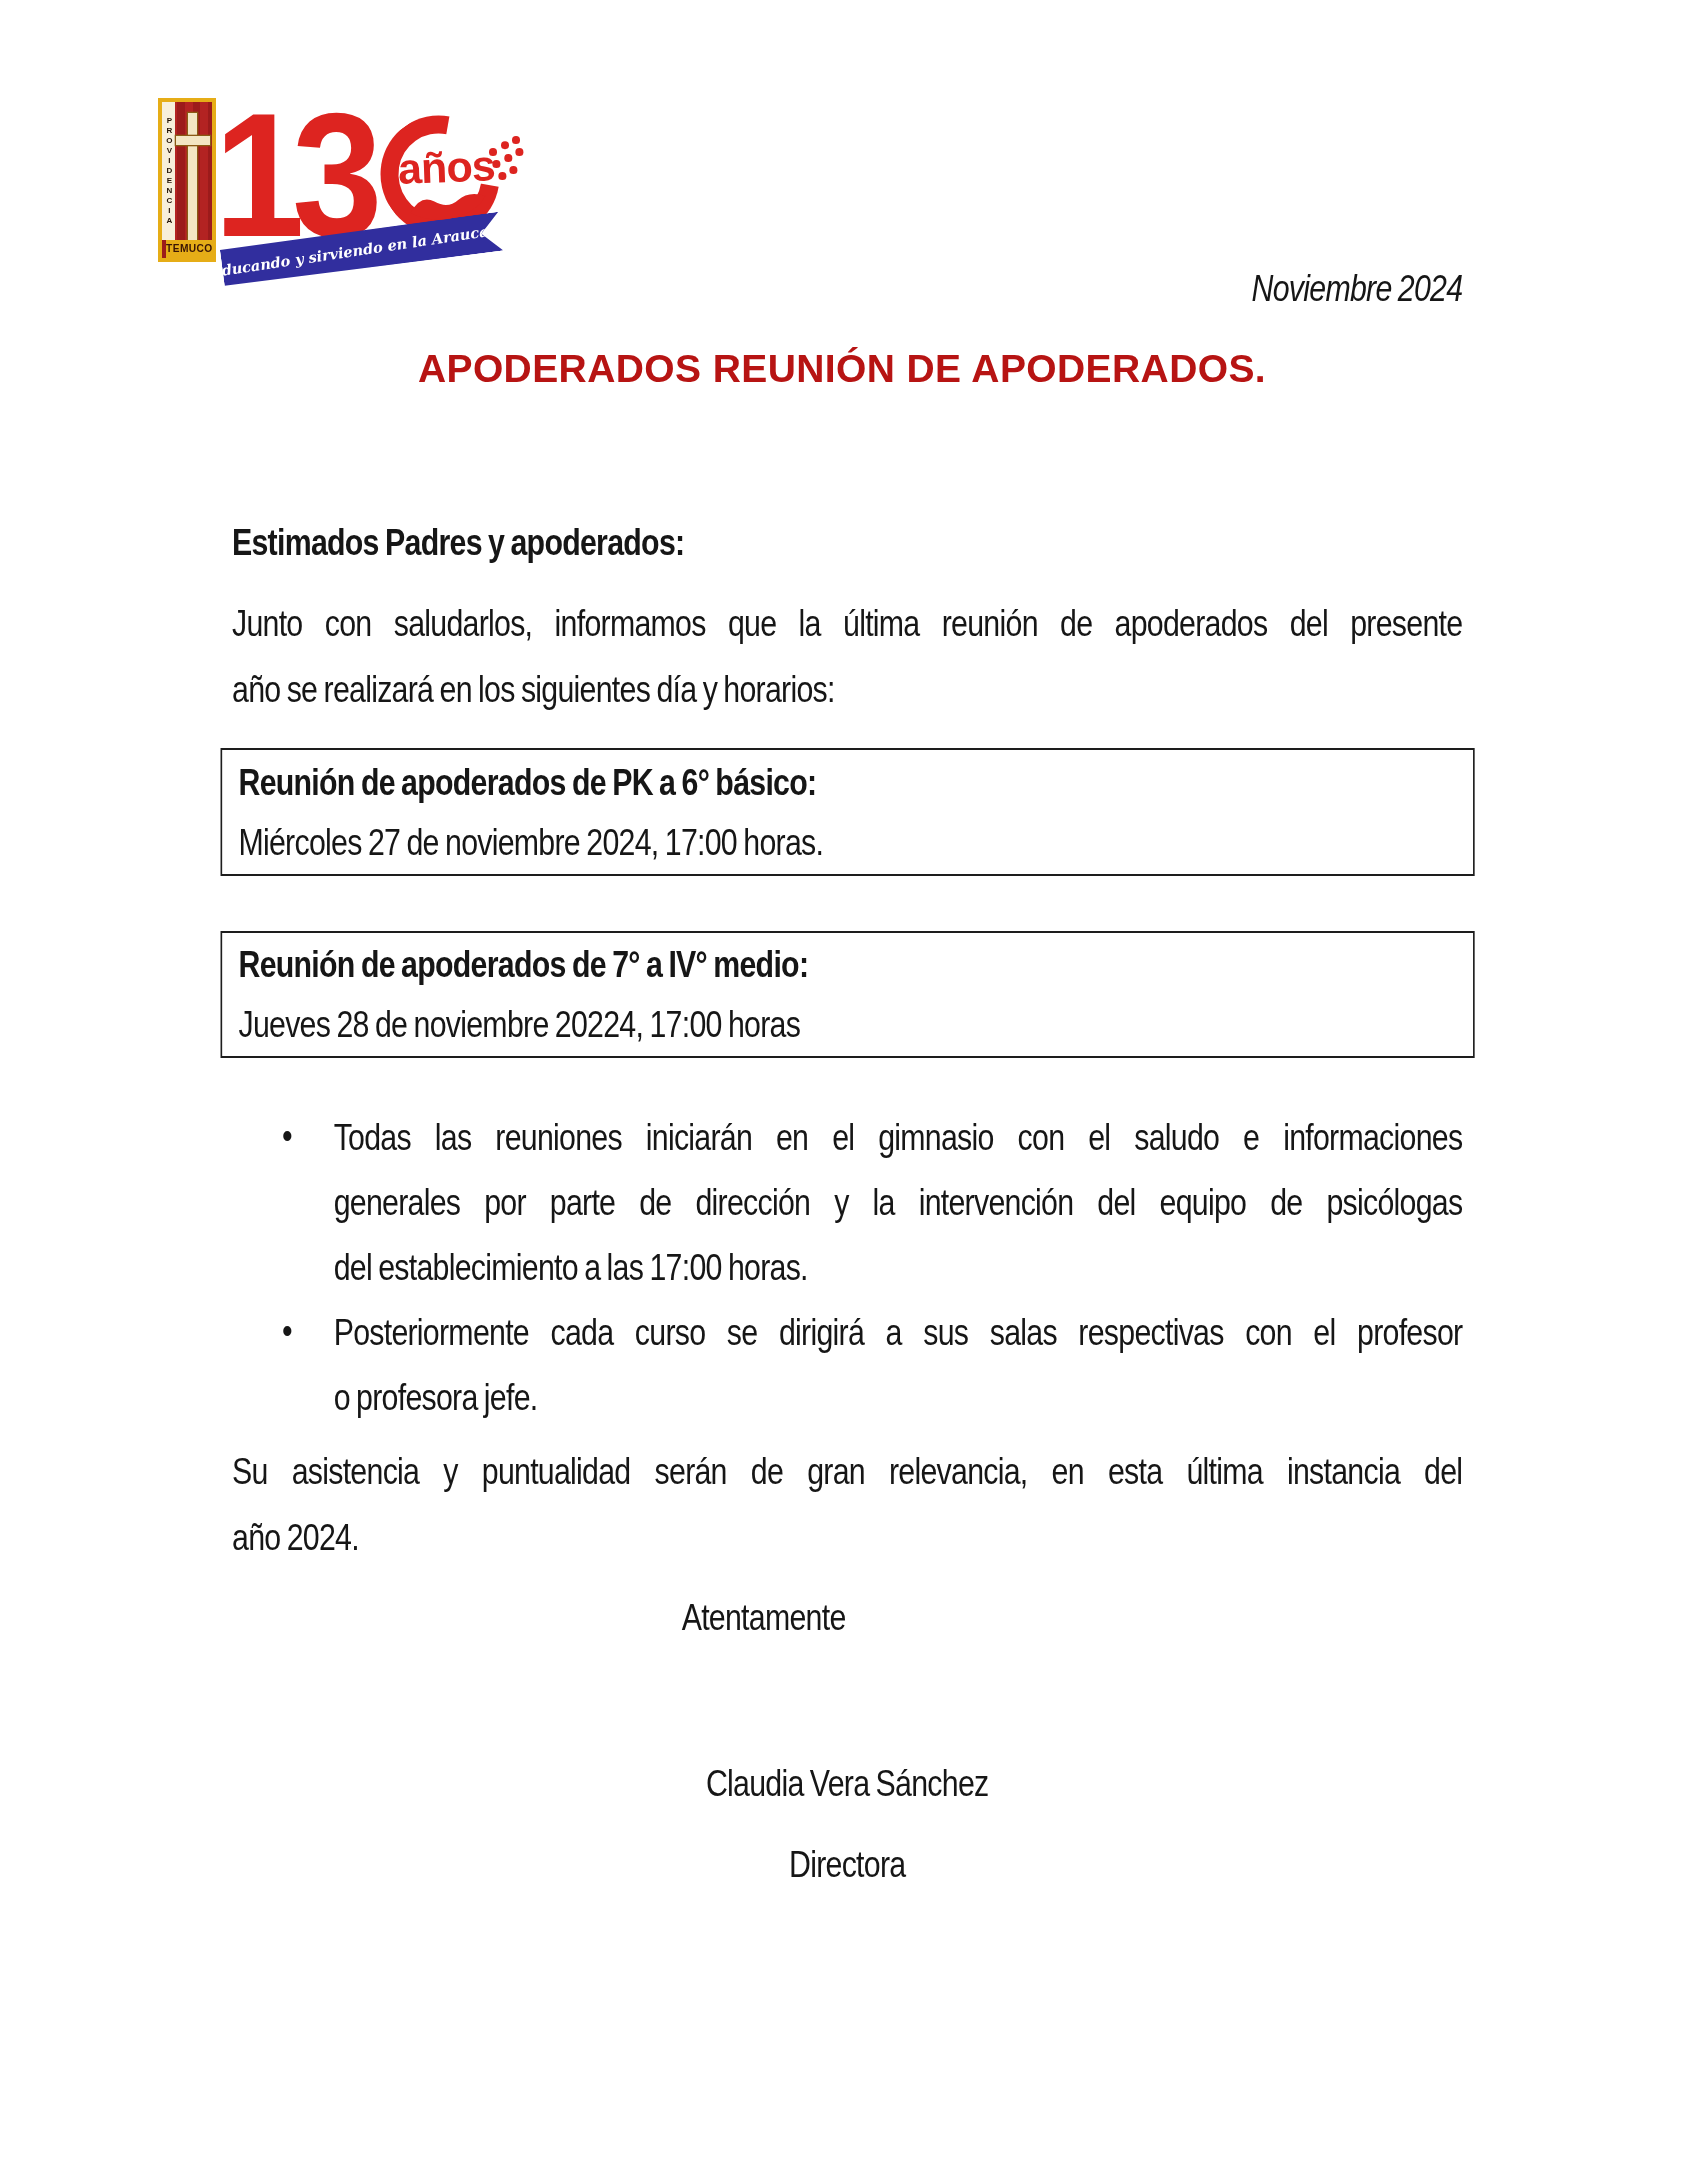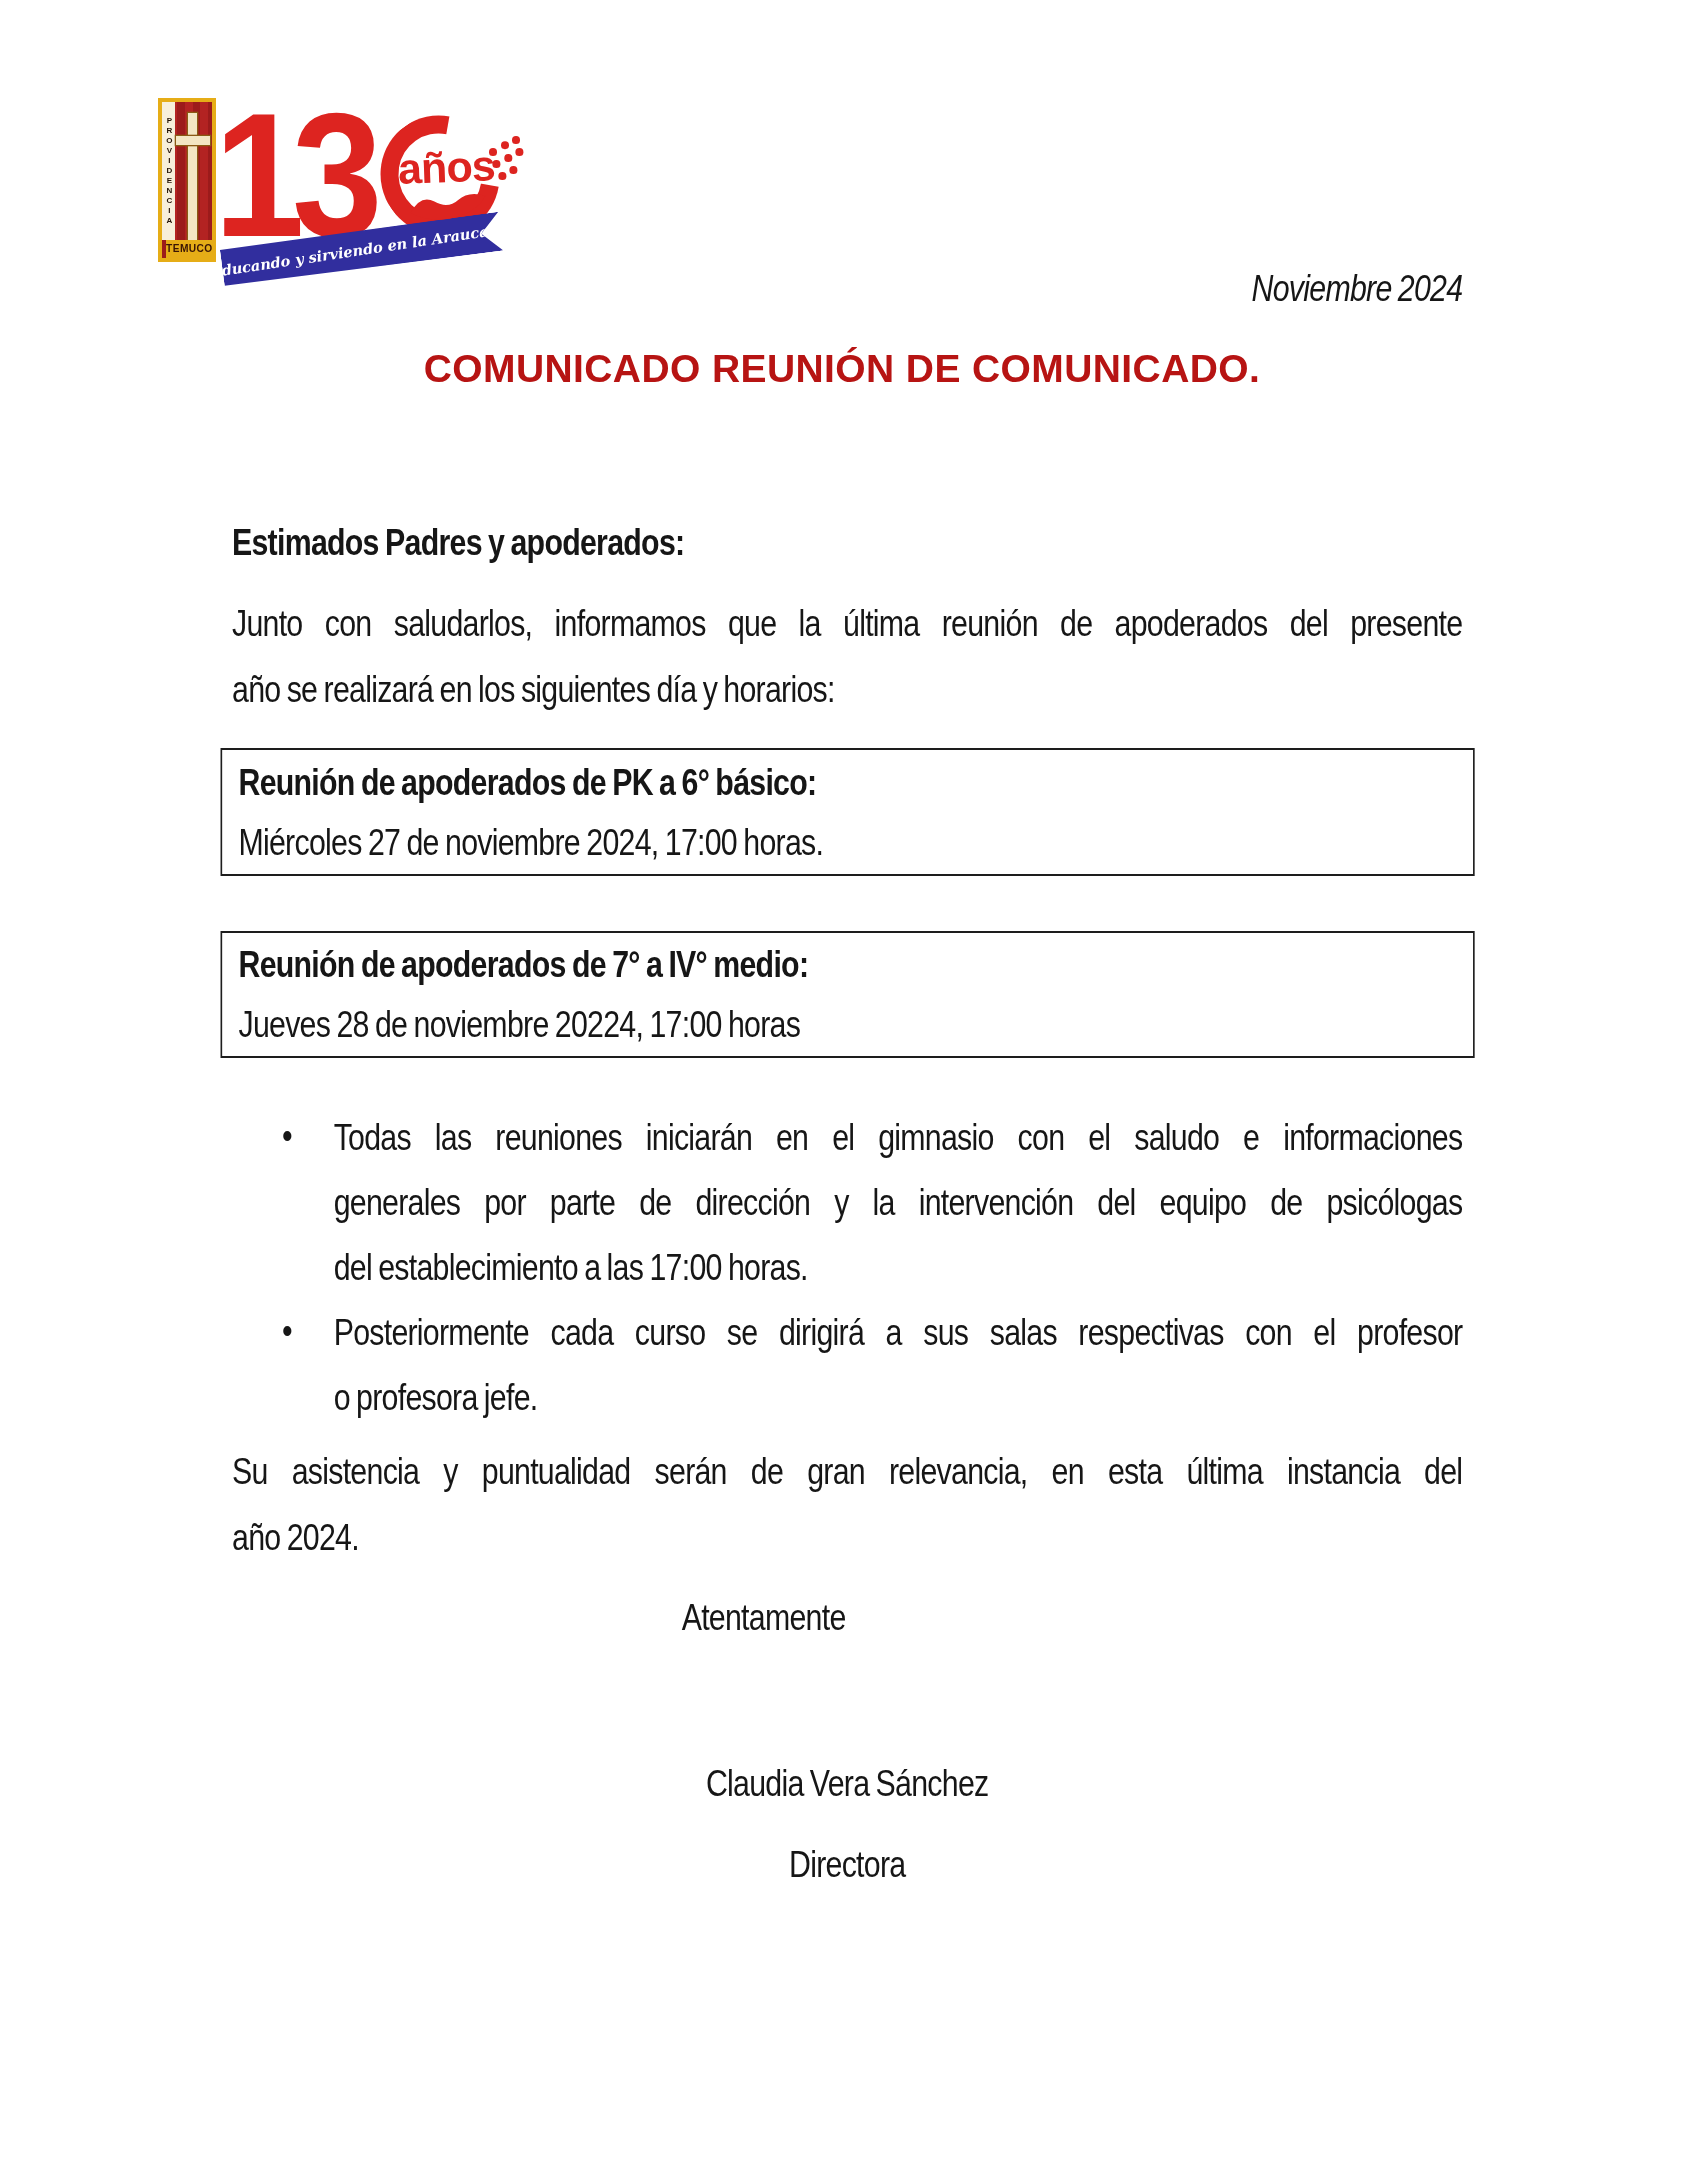--- a/index.html
+++ b/index.html
@@ -120,21 +120,21 @@
     <div class="logo-anos">años</div>
     <div class="logo-dots"></div>
     <svg class="logo-hand" viewBox="0 0 92 42" xmlns="http://www.w3.org/2000/svg">
       <path d="M2 30 Q14 8 30 17 Q46 26 58 15 Q70 4 90 10 Q82 26 62 33 Q40 41 20 37 Q8 34 2 30 Z" fill="#dd2420"></path>
     </svg>
     <div class="ribbon">
       <div class="ribbon-text">Educando y sirviendo en la Araucanía</div>
     </div>
   </div>
 
-  <div class="doc-title">COMUNICADO REUNIÓN DE COMUNICADO.</div>
+  <div class="doc-title">APODERADOS REUNIÓN DE APODERADOS.</div>
 
   <div class="content">
 
     <div class="date-line">Noviembre 2024</div>
 
     <div class="greeting">Estimados Padres y apoderados:</div>
 
     <div class="intro">
       <div class="jl">Junto con saludarlos, informamos que la última reunión de apoderados del presente</div>
       <div>año se realizará en los siguientes día y horarios:</div>

